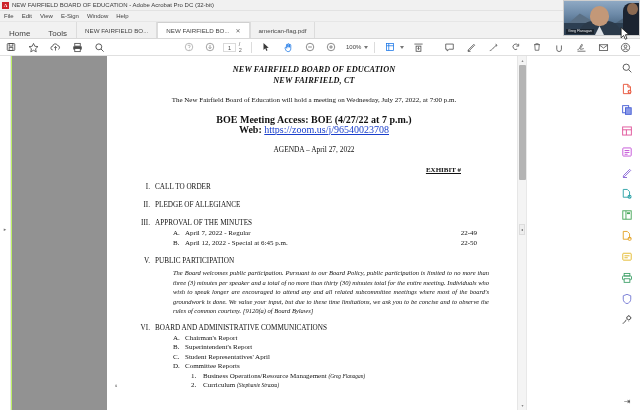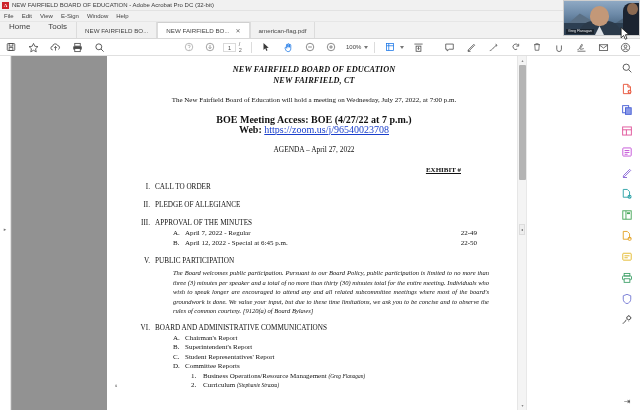--- a/index.html
+++ b/index.html
@@ -59,21 +59,21 @@
     margin-right: 8px;
     white-space: nowrap;
     cursor: default;
   }
 
   
   .tabbar {
     position: absolute; top: 22px; left: 0;
     width: 640px; height: 17px;
     background: #f1f1f1;
-    display: flex; align-items: flex-start;
+    display: flex; align-items: flex-end;
     border-bottom: 1px solid #d8d8d8;
   }
   .tabbar .hometools {
     display: flex; align-items: center;
   }
   .tabbar .ht-item {
     font-size: 8px;
     color: #404040;
     padding: 0 9px;
     display: flex; align-items: center;
@@ -151,21 +151,21 @@
     width: 0; height: 0;
     border-left: 2.5px solid transparent;
     border-right: 2.5px solid transparent;
     border-top: 3px solid #777;
   }
 
   
   .docarea {
     position: absolute; top: 56px; left: 0;
     width: 568px; height: 354px;
-    background: #a3a3a3;
+    background: #bef264;
   }
   .leftrail {
     position: absolute; top: 0; left: 0;
     width: 11px; height: 354px;
     background: #ffffff;
     border-right: 1px solid #e4e4e4;
   }
   .leftrail .rail-handle {
     position: absolute; top: 168px; left: 2px;
     width: 6px; height: 9px;
@@ -659,21 +659,21 @@
               <div class="subrow">
                 <span class="sn">A.</span>
                 <span class="st">Chairman's Report</span>
               </div>
               <div class="subrow">
                 <span class="sn">B.</span>
                 <span class="st">Superintendent's Report</span>
               </div>
               <div class="subrow">
                 <span class="sn">C.</span>
-                <span class="st">Student Representatives' Report</span>
+                <span class="st">Student Representatives' April</span>
               </div>
               <div class="subrow">
                 <span class="sn">D.</span>
                 <span class="st">Committee Reports</span>
               </div>
               <div class="subsub">
                 <span class="sn2">1.</span>
                 <span>
                   <span>Business Operations/Resource Management</span>
                   <span class="nm">(Greg Flanagan)</span>

